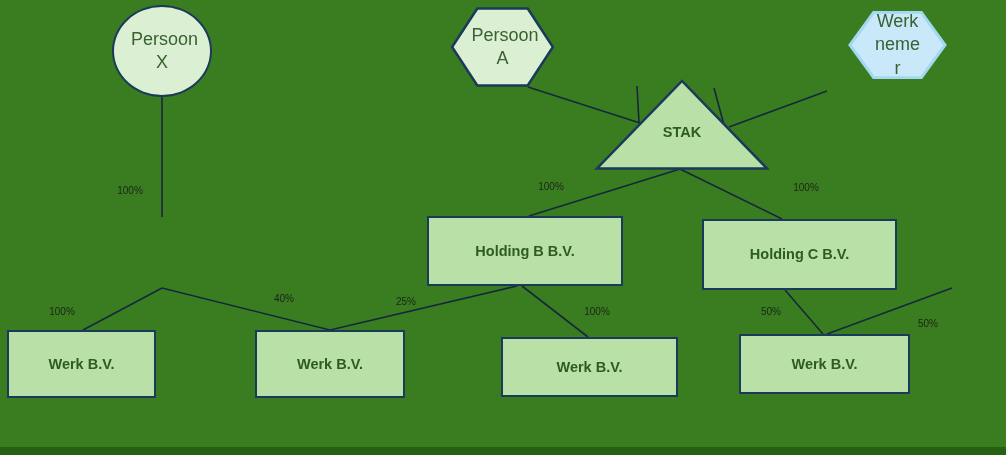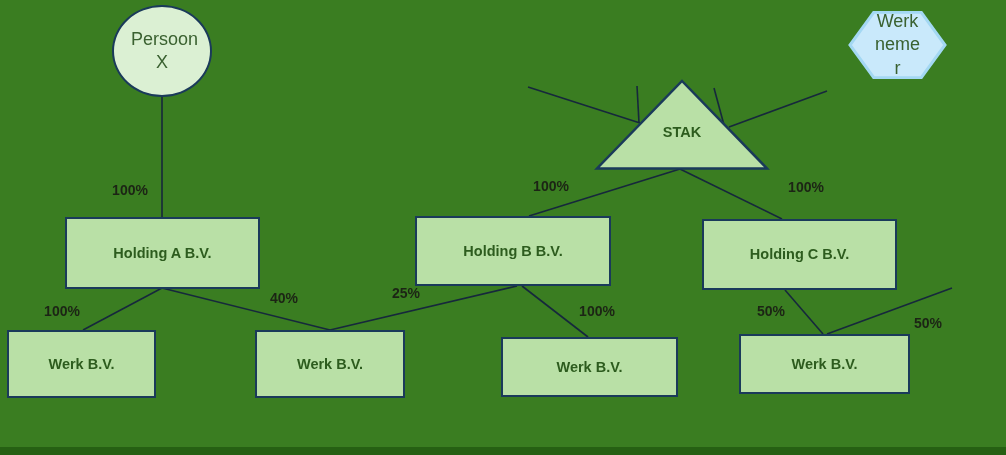--- a/index.html
+++ b/index.html
@@ -18,21 +18,21 @@
   .hex svg,.tri svg{position:absolute;left:0;top:0;width:100%;height:100%;}
   .hex-green polygon{fill:var(--node-fill-light,#dbf0d3);stroke:var(--node-border-dark,#1a3a5a);stroke-width:2.5;}
   .hex-blue polygon{fill:var(--node-fill-blue,#c9e9fb);stroke:var(--node-border-blue,#a3d8f3);stroke-width:3;}
   .tri polygon{fill:var(--node-fill-medium,#b9e0a6);stroke:var(--node-border-dark,#1a3a5a);stroke-width:2.5;}
   .nlabel{position:relative;font-size:18px;line-height:1.3;color:var(--text-regular,#3a6130);}
   .nlabel.bold{font-weight:bold;font-size:14.5px;color:var(--text-dark-bold,#2d5c1e);}
   .w60{width:62px;}
   .w50{width:50px;overflow-wrap:anywhere;}
   .edge-label{
     position:absolute;transform:translate(-50%,-50%);
-    font-size:14px;color:var(--edge-label-color,#1c2415);white-space:nowrap;font-weight:bold;
+    font-size:10px;color:var(--edge-label-color,#1c2415);white-space:nowrap;
   }
 </style>
 </head>
 <body>
 
 <div class="stage">
 
   <svg class="edges" width="1006" height="455">
     <line x1="162" y1="97" x2="162" y2="217"></line>
     <line x1="528" y1="87" x2="640" y2="123"></line>
@@ -46,41 +46,44 @@
     <line x1="517" y1="286" x2="330" y2="330"></line>
     <line x1="522" y1="286" x2="588" y2="337"></line>
     <line x1="785" y1="290" x2="823" y2="334"></line>
     <line x1="952" y1="288" x2="827" y2="334"></line>
   </svg>
 
   <div class="node ellipse" style="left:112px;top:5px;width:100px;height:92px">
     <span class="nlabel w60">Persoon X</span>
   </div>
 
+  <div class="node hex hex-green" style="left:450px;top:7px;width:105px;height:80px">
+    <svg viewBox="0 0 100 100" preserveAspectRatio="none">
+      <polygon vector-effect="non-scaling-stroke" points="26,2 74,2 98,50 74,98 26,98 2,50"></polygon>
+    </svg>
+    <span class="nlabel w60">Persoon A</span>
+  </div>
 
 
 
   <div class="node hex hex-blue" style="left:848px;top:11px;width:99px;height:68px">
     <svg viewBox="0 0 100 100" preserveAspectRatio="none">
       <polygon vector-effect="non-scaling-stroke" points="26,2 74,2 98,50 74,98 26,98 2,50"></polygon>
     </svg>
     <span class="nlabel w50">Werknemer</span>
   </div>
 
   <div class="node tri" style="left:594px;top:78px;width:176px;height:93px">
     <svg viewBox="0 0 176 93" preserveAspectRatio="none">
       <polygon vector-effect="non-scaling-stroke" points="88,3 173,90.5 3,90.5"></polygon>
     </svg>
     <span class="nlabel bold" style="margin-top:16px">STAK</span>
   </div>
 
-  <div class="node rect" style="left:65px;top:217px;width:195px;height:72px">
-    <span class="nlabel bold">Holding A B.V.</span>
-  </div>
-  <div class="node rect" style="left:415px;top:216px;width:196px;height:70px">
+  <div class="node rect" style="left:427px;top:216px;width:196px;height:70px">
     <span class="nlabel bold">Holding B B.V.</span>
   </div>
   <div class="node rect" style="left:702px;top:219px;width:195px;height:71px">
     <span class="nlabel bold">Holding C B.V.</span>
   </div>
 
 
   <div class="node rect" style="left:7px;top:330px;width:149px;height:68px">
     <span class="nlabel bold">Werk B.V.</span>
   </div>
@@ -92,19 +95,19 @@
   </div>
   <div class="node rect" style="left:739px;top:334px;width:171px;height:60px">
     <span class="nlabel bold">Werk B.V.</span>
   </div>
 
   <span class="edge-label" style="left:130px;top:190px">100%</span>
   <span class="edge-label" style="left:551px;top:186px">100%</span>
   <span class="edge-label" style="left:806px;top:187px">100%</span>
   <span class="edge-label" style="left:62px;top:311px">100%</span>
   <span class="edge-label" style="left:284px;top:298px">40%</span>
-  <span class="edge-label" style="left:406px;top:293px">25%</span>
+  <span class="edge-label" style="left:406px;top:301px">25%</span>
   <span class="edge-label" style="left:597px;top:311px">100%</span>
   <span class="edge-label" style="left:771px;top:311px">50%</span>
   <span class="edge-label" style="left:928px;top:323px">50%</span>
 
   <div class="footer-strip"></div>
 </div>
 
 </body></html>

